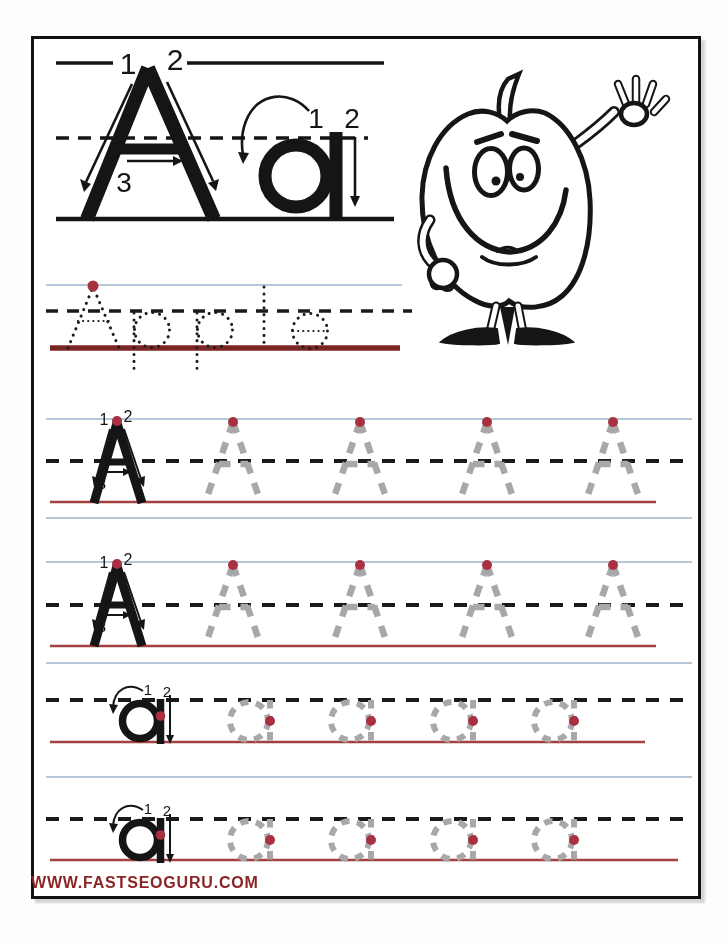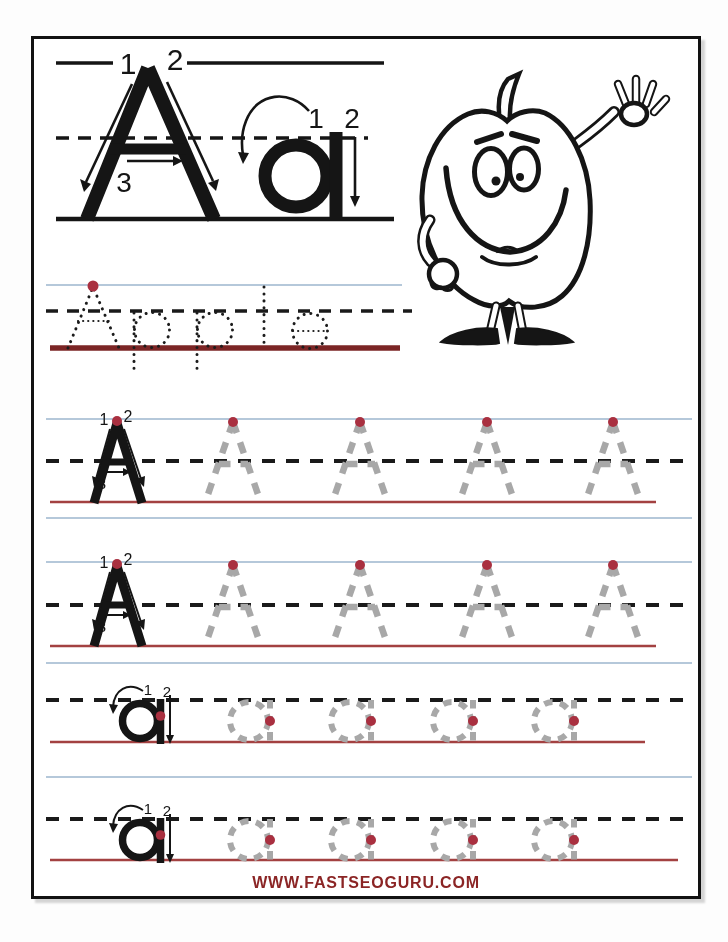--- a/index.html
+++ b/index.html
@@ -10,21 +10,21 @@
     overflow:hidden;
   }
   .frame{
     position:absolute;left:31px;top:36px;width:664px;height:857px;
     border:3px solid #121212;background:#ffffff;
     box-shadow:4px 4px 2px rgba(0,0,0,0.16);
   }
   svg.page{position:absolute;left:0;top:0;}
   .footer{
     position:absolute;left:31px;width:670px;top:874px;
-    text-align:center;font-weight:bold;font-size:16px;
+    font-weight:bold;font-size:16px;
     letter-spacing:0.8px;color:#8b2525;
   }
   text{font-family:"Liberation Sans",sans-serif;fill:#151515;}
 </style>
 </head>
 <body>
 
 <div class="frame"></div>
 
 <svg class="page" width="728" height="942" viewBox="0 0 728 942">

